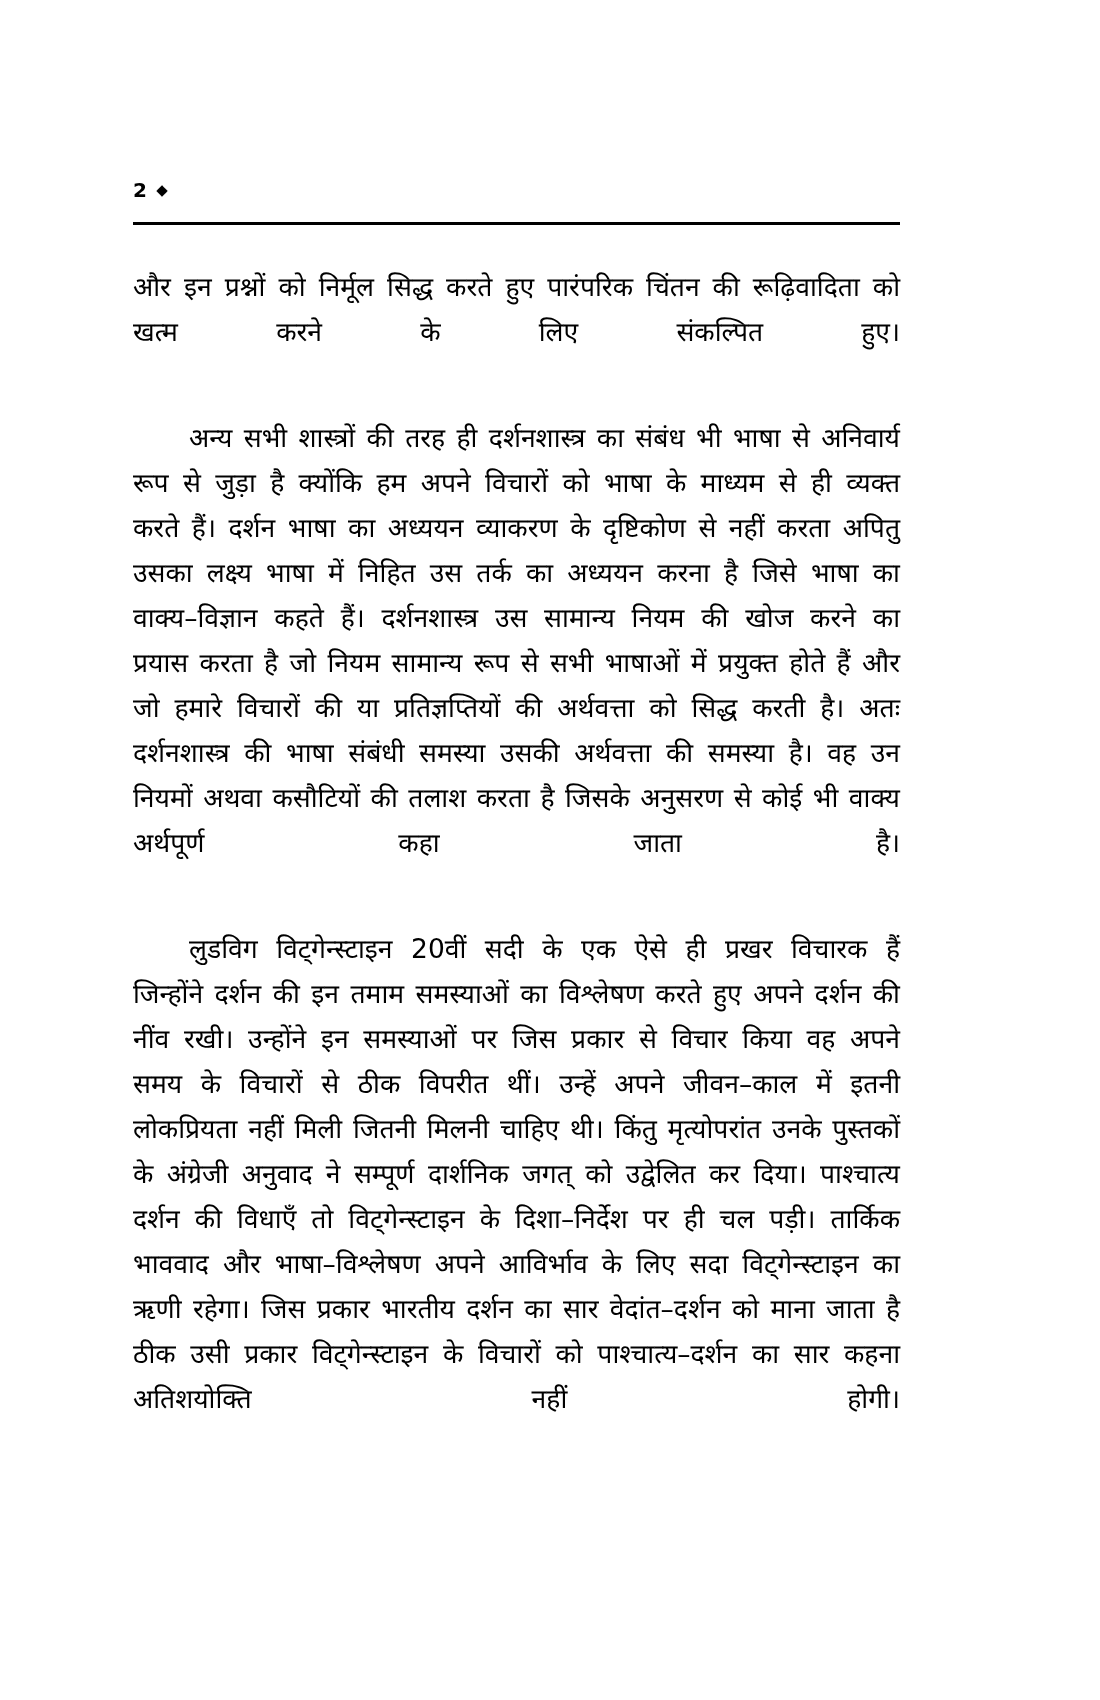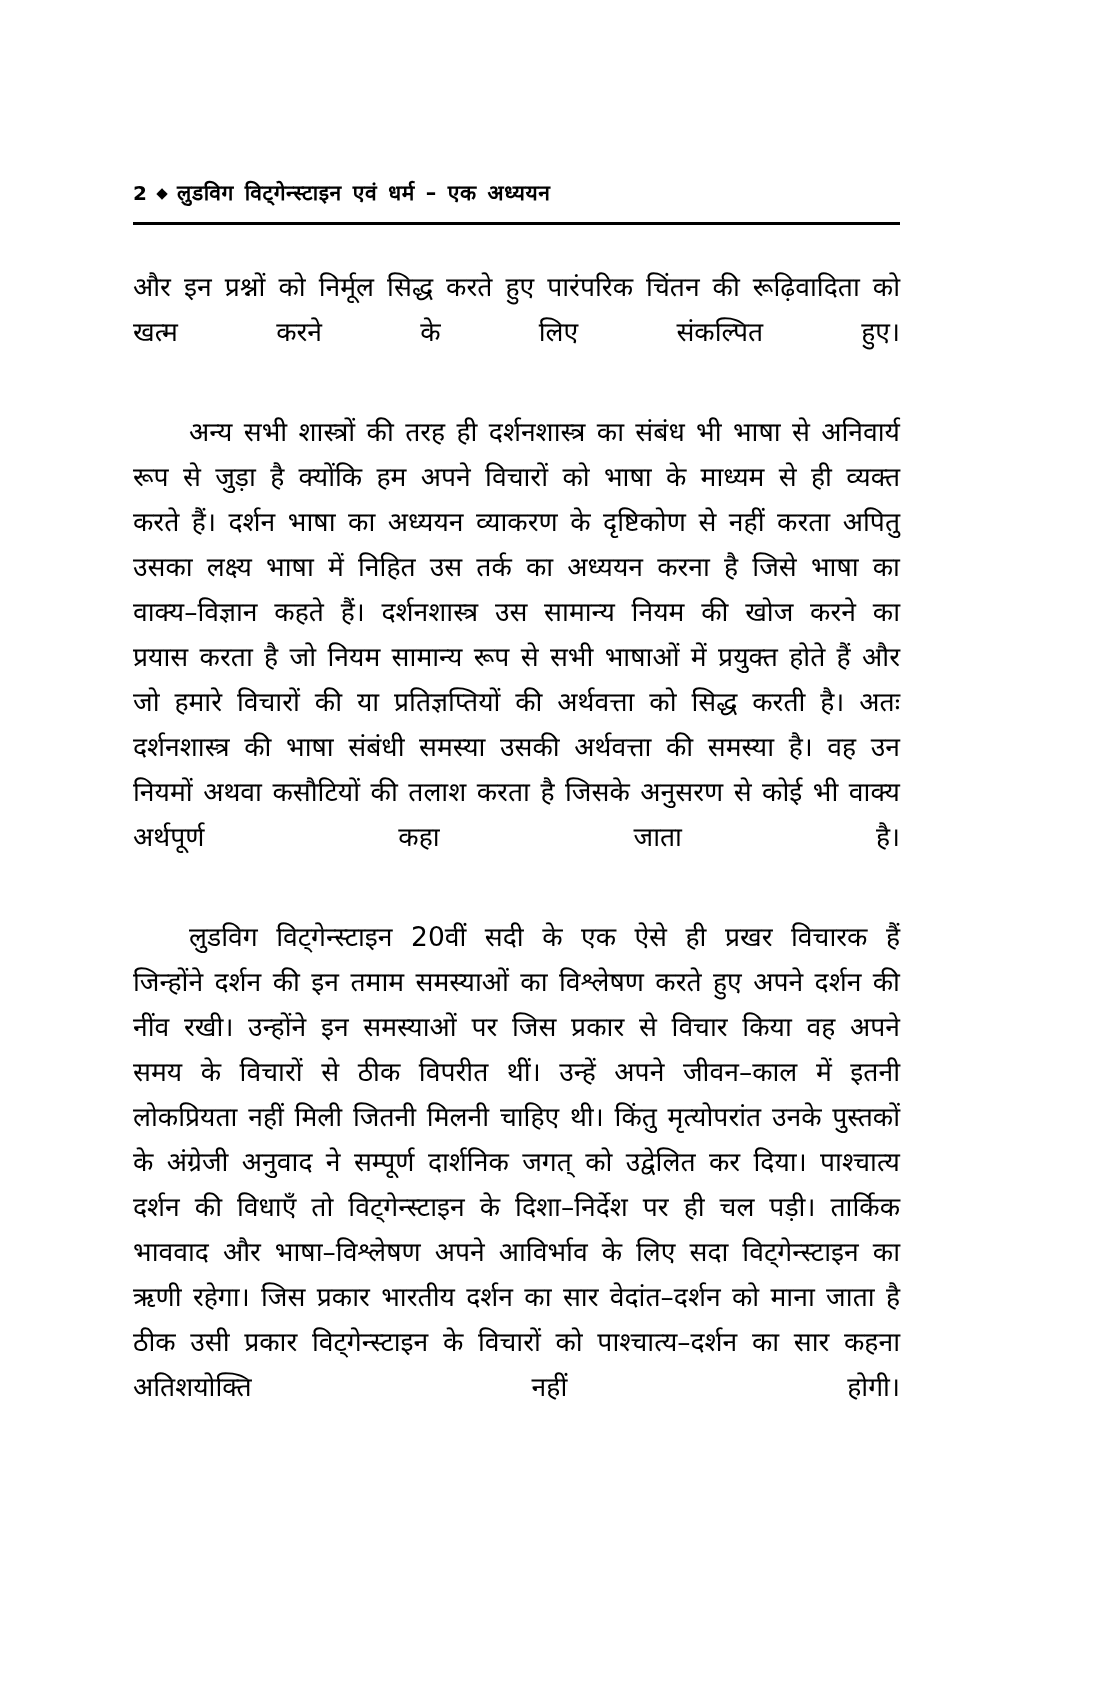--- a/index.html
+++ b/index.html
@@ -80,39 +80,38 @@
     line-height: 45px;
     text-align: justify;
     text-align-last: left;
     word-spacing: 2px;
     color: #000;
   }
   .para.indent {
     text-indent: 56px;
   }
   .para + .para {
-    margin-top: 10px;
+    margin-top: 16px;
   }
 
   
   .para::after {
     content: "";
     display: inline-block;
     width: 100%;
   }
 </style>
 </head>
 <body>
 
 <div class="page">
 
   <div class="running-head">
     <span class="folio">2</span>
     <span class="sep-diamond">◆</span>
-    <span class="head-title">लुडविग विट्गेन्स्टाइन एवं धर्म – एक अध्ययन</span>
   </div>
 
   <div class="head-rule"></div>
 
   <div class="textblock">
     <p class="para">और इन प्रश्नों को निर्मूल सिद्ध करते हुए पारंपरिक चिंतन की रूढ़िवादिता को खत्म करने के लिए संकल्पित हुए।</p>
     <p class="para indent">अन्य सभी शास्त्रों की तरह ही दर्शनशास्त्र का संबंध भी भाषा से अनिवार्य रूप से जुड़ा है क्योंकि हम अपने विचारों को भाषा के माध्यम से ही व्यक्त करते हैं। दर्शन भाषा का अध्ययन व्याकरण के दृष्टिकोण से नहीं करता अपितु उसका लक्ष्य भाषा में निहित उस तर्क का अध्ययन करना है जिसे भाषा का वाक्य–विज्ञान कहते हैं। दर्शनशास्त्र उस सामान्य नियम की खोज करने का प्रयास करता है जो नियम सामान्य रूप से सभी भाषाओं में प्रयुक्त होते हैं और जो हमारे विचारों की या प्रतिज्ञप्तियों की अर्थवत्ता को सिद्ध करती है। अतः दर्शनशास्त्र की भाषा संबंधी समस्या उसकी अर्थवत्ता की समस्या है। वह उन नियमों अथवा कसौटियों की तलाश करता है जिसके अनुसरण से कोई भी वाक्य अर्थपूर्ण कहा जाता है।</p>
     <p class="para indent">लुडविग विट्गेन्स्टाइन 20वीं सदी के एक ऐसे ही प्रखर विचारक हैं जिन्होंने दर्शन की इन तमाम समस्याओं का विश्लेषण करते हुए अपने दर्शन की नींव रखी। उन्होंने इन समस्याओं पर जिस प्रकार से विचार किया वह अपने समय के विचारों से ठीक विपरीत थीं। उन्हें अपने जीवन–काल में इतनी लोकप्रियता नहीं मिली जितनी मिलनी चाहिए थी। किंतु मृत्योपरांत उनके पुस्तकों के अंग्रेजी अनुवाद ने सम्पूर्ण दार्शनिक जगत् को उद्वेलित कर दिया। पाश्चात्य दर्शन की विधाएँ तो विट्गेन्स्टाइन के दिशा–निर्देश पर ही चल पड़ी। तार्किक भाववाद और भाषा–विश्लेषण अपने आविर्भाव के लिए सदा विट्गेन्स्टाइन का ऋणी रहेगा। जिस प्रकार भारतीय दर्शन का सार वेदांत–दर्शन को माना जाता है ठीक उसी प्रकार विट्गेन्स्टाइन के विचारों को पाश्चात्य–दर्शन का सार कहना अतिशयोक्ति नहीं होगी।</p>
   </div>
 

